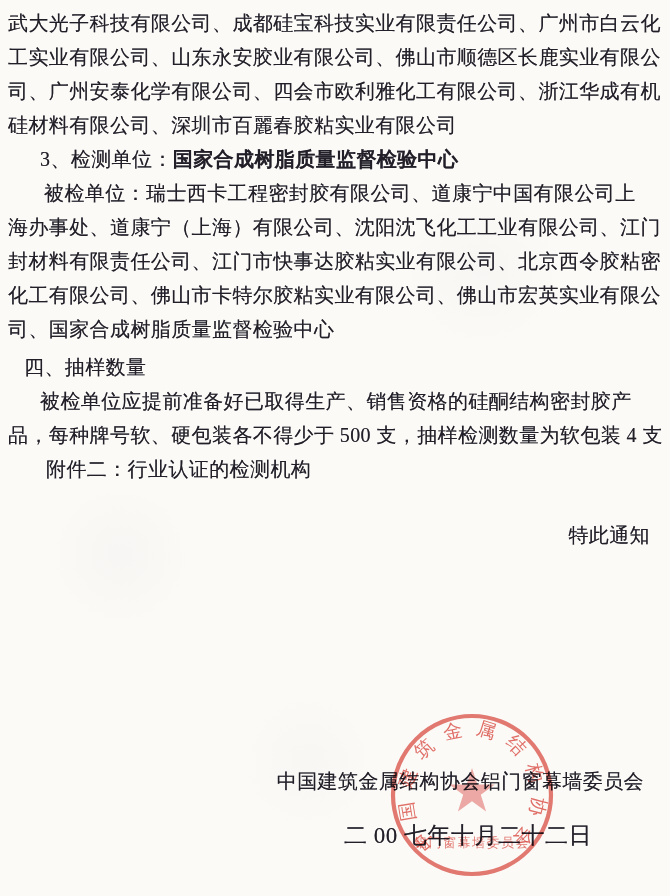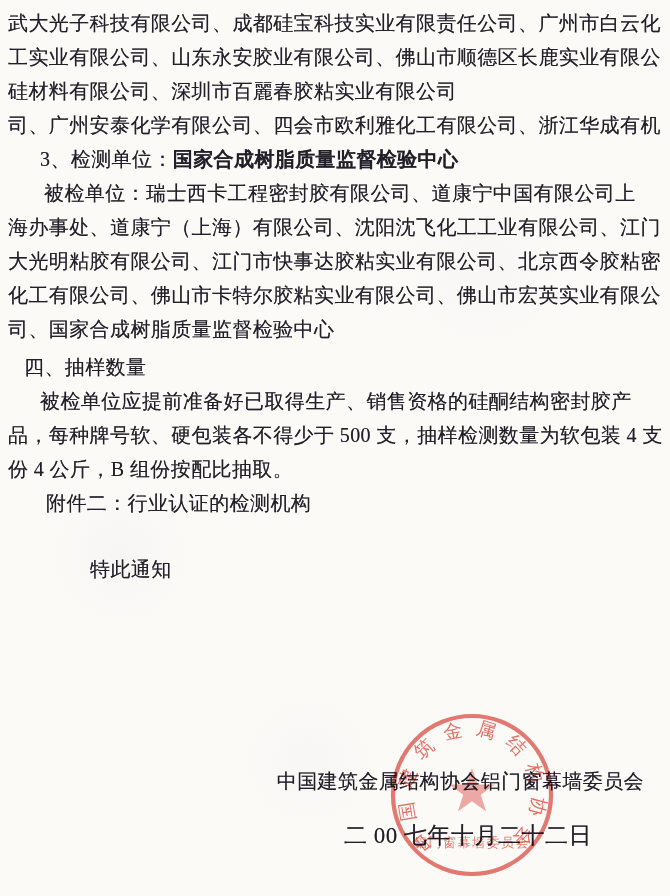--- a/index.html
+++ b/index.html
@@ -34,34 +34,33 @@
     mix-blend-mode:multiply;opacity:.92;
     font-family:"Liberation Serif","DejaVu Serif",serif;
   }
 </style>
 </head>
 <body>
 
 <div class="doc">
     <div class="line"><span>武大光子科技有限公司、成都硅宝科技实业有限责任公司、广州市白云化</span></div>
     <div class="line"><span>工实业有限公司、山东永安胶业有限公司、佛山市顺德区长鹿实业有限公</span></div>
+    <div class="line"><span>司、广州安泰化学有限公司、四会市欧利雅化工有限公司、浙江华成有机</span></div>
     <div class="line"><span>硅材料有限公司、深圳市百麗春胶粘实业有限公司</span></div>
-    <div class="line"><span>司、广州安泰化学有限公司、四会市欧利雅化工有限公司、浙江华成有机</span></div>
     <div class="line" style="margin-left: 32px;"><span>3、检测单位：</span><span class="bold">国家合成树脂质量监督检验中心</span></div>
     <div class="line" style="margin-left: 36px;"><span>被检单位：瑞士西卡工程密封胶有限公司、道康宁中国有限公司上</span></div>
     <div class="line"><span>海办事处、道康宁（上海）有限公司、沈阳沈飞化工工业有限公司、江门</span></div>
-    <div class="line"><span>大光明粘胶有限公司、江门市快事达胶粘实业有限公司、北京西令胶粘密</span></div>
+    <div class="line"><span>封材料有限责任公司、江门市快事达胶粘实业有限公司、北京西令胶粘密</span></div>
     <div class="line"><span>化工有限公司、佛山市卡特尔胶粘实业有限公司、佛山市宏英实业有限公</span></div>
     <div class="line"><span>司、国家合成树脂质量监督检验中心</span></div>
     <div class="line" style="margin-left: 16px; margin-top: 4px;"><span>四、抽样数量</span></div>
     <div class="line" style="margin-left: 32px;"><span>被检单位应提前准备好已取得生产、销售资格的硅酮结构密封胶产</span></div>
     <div class="line"><span>品，每种牌号软、硬包装各不得少于 500 支，抽样检测数量为软包装 4 支，</span></div>
-    <div class="line"><span>份 4 公斤，B 组份按配比抽取。</span></div>
     <div class="line" style="margin-left: 38px;"><span>附件二：行业认证的检测机构</span></div>
-    <div class="line" style="margin-left: 82px; margin-top: 32px;"><span>特此通知</span></div>
+    <div class="line" style="margin-left: 82px; margin-top: 32px; text-align: right;"><span>特此通知</span></div>
   </div>
 
 <div class="signature">
   <div class="org">中国建筑金属结构协会铝门窗幕墙委员会</div>
   <div class="date">二 00 七年十月二十二日</div>
 </div>
 
 <svg class="seal" width="200" height="200" viewBox="0 0 200 200" aria-hidden="true">
   <defs>
     <path id="sealArc" d="M 67.3,150.3 A 60,60 0 1 1 132.7,150.3" fill="none"></path>

